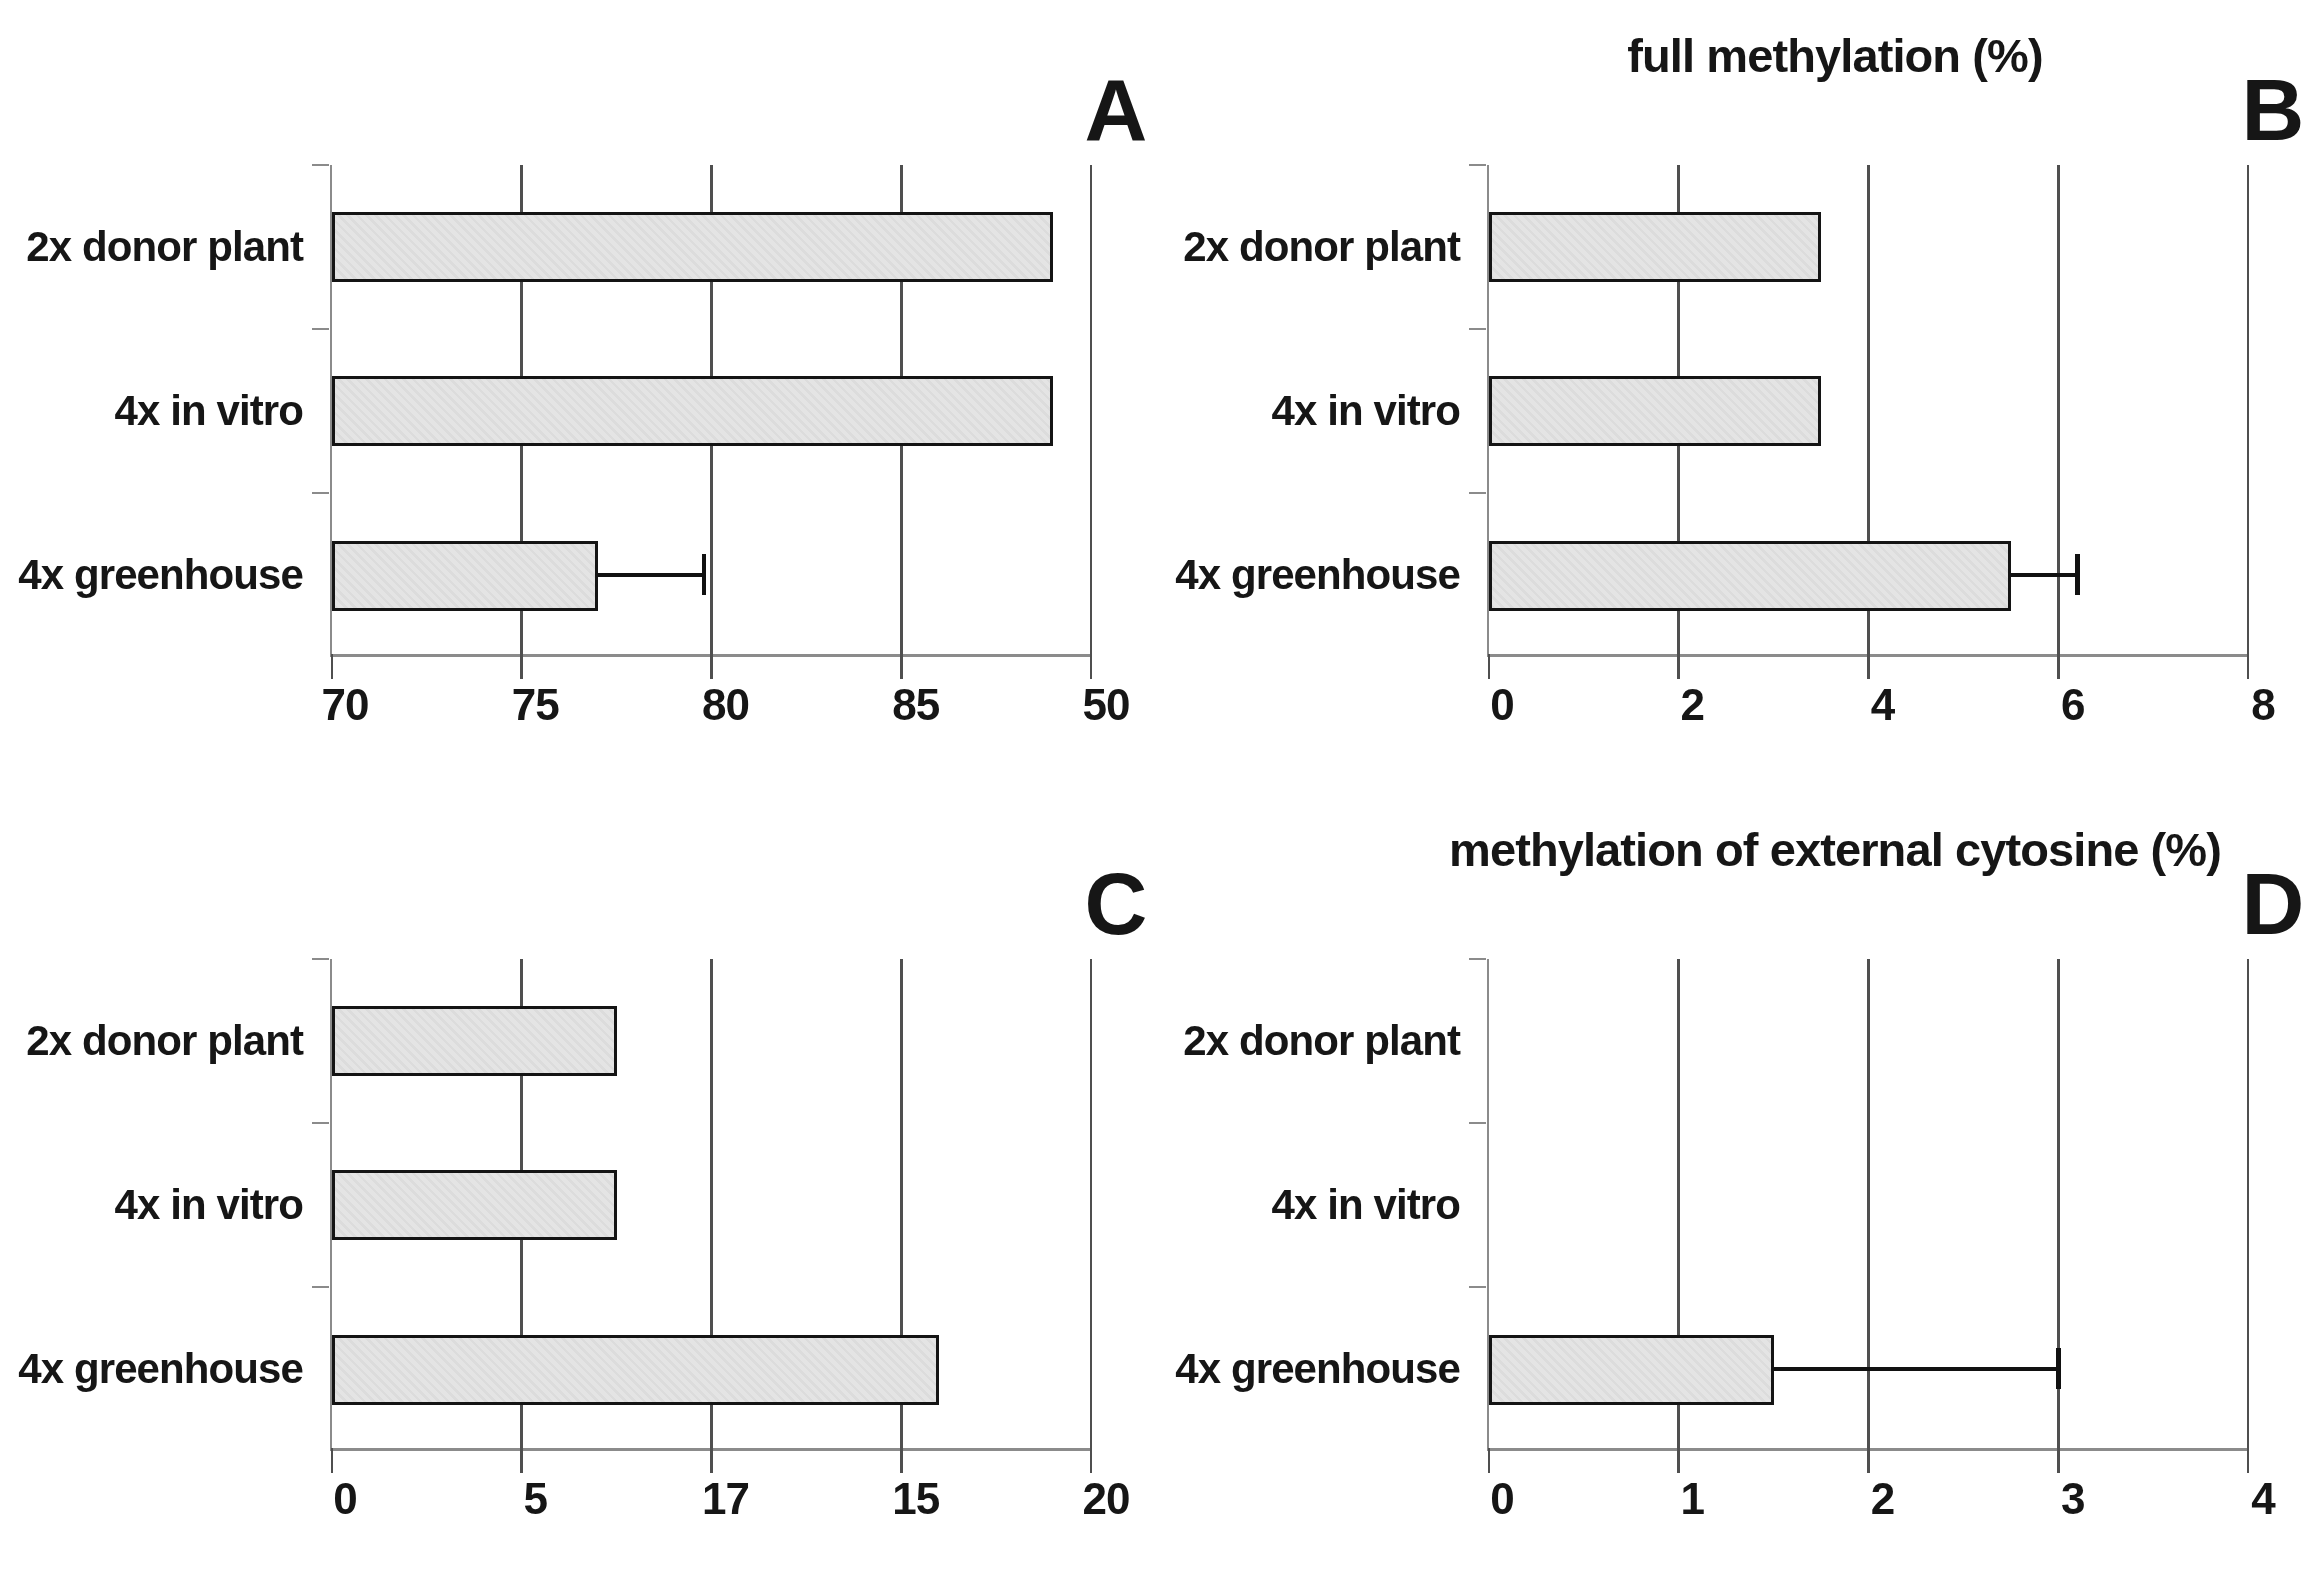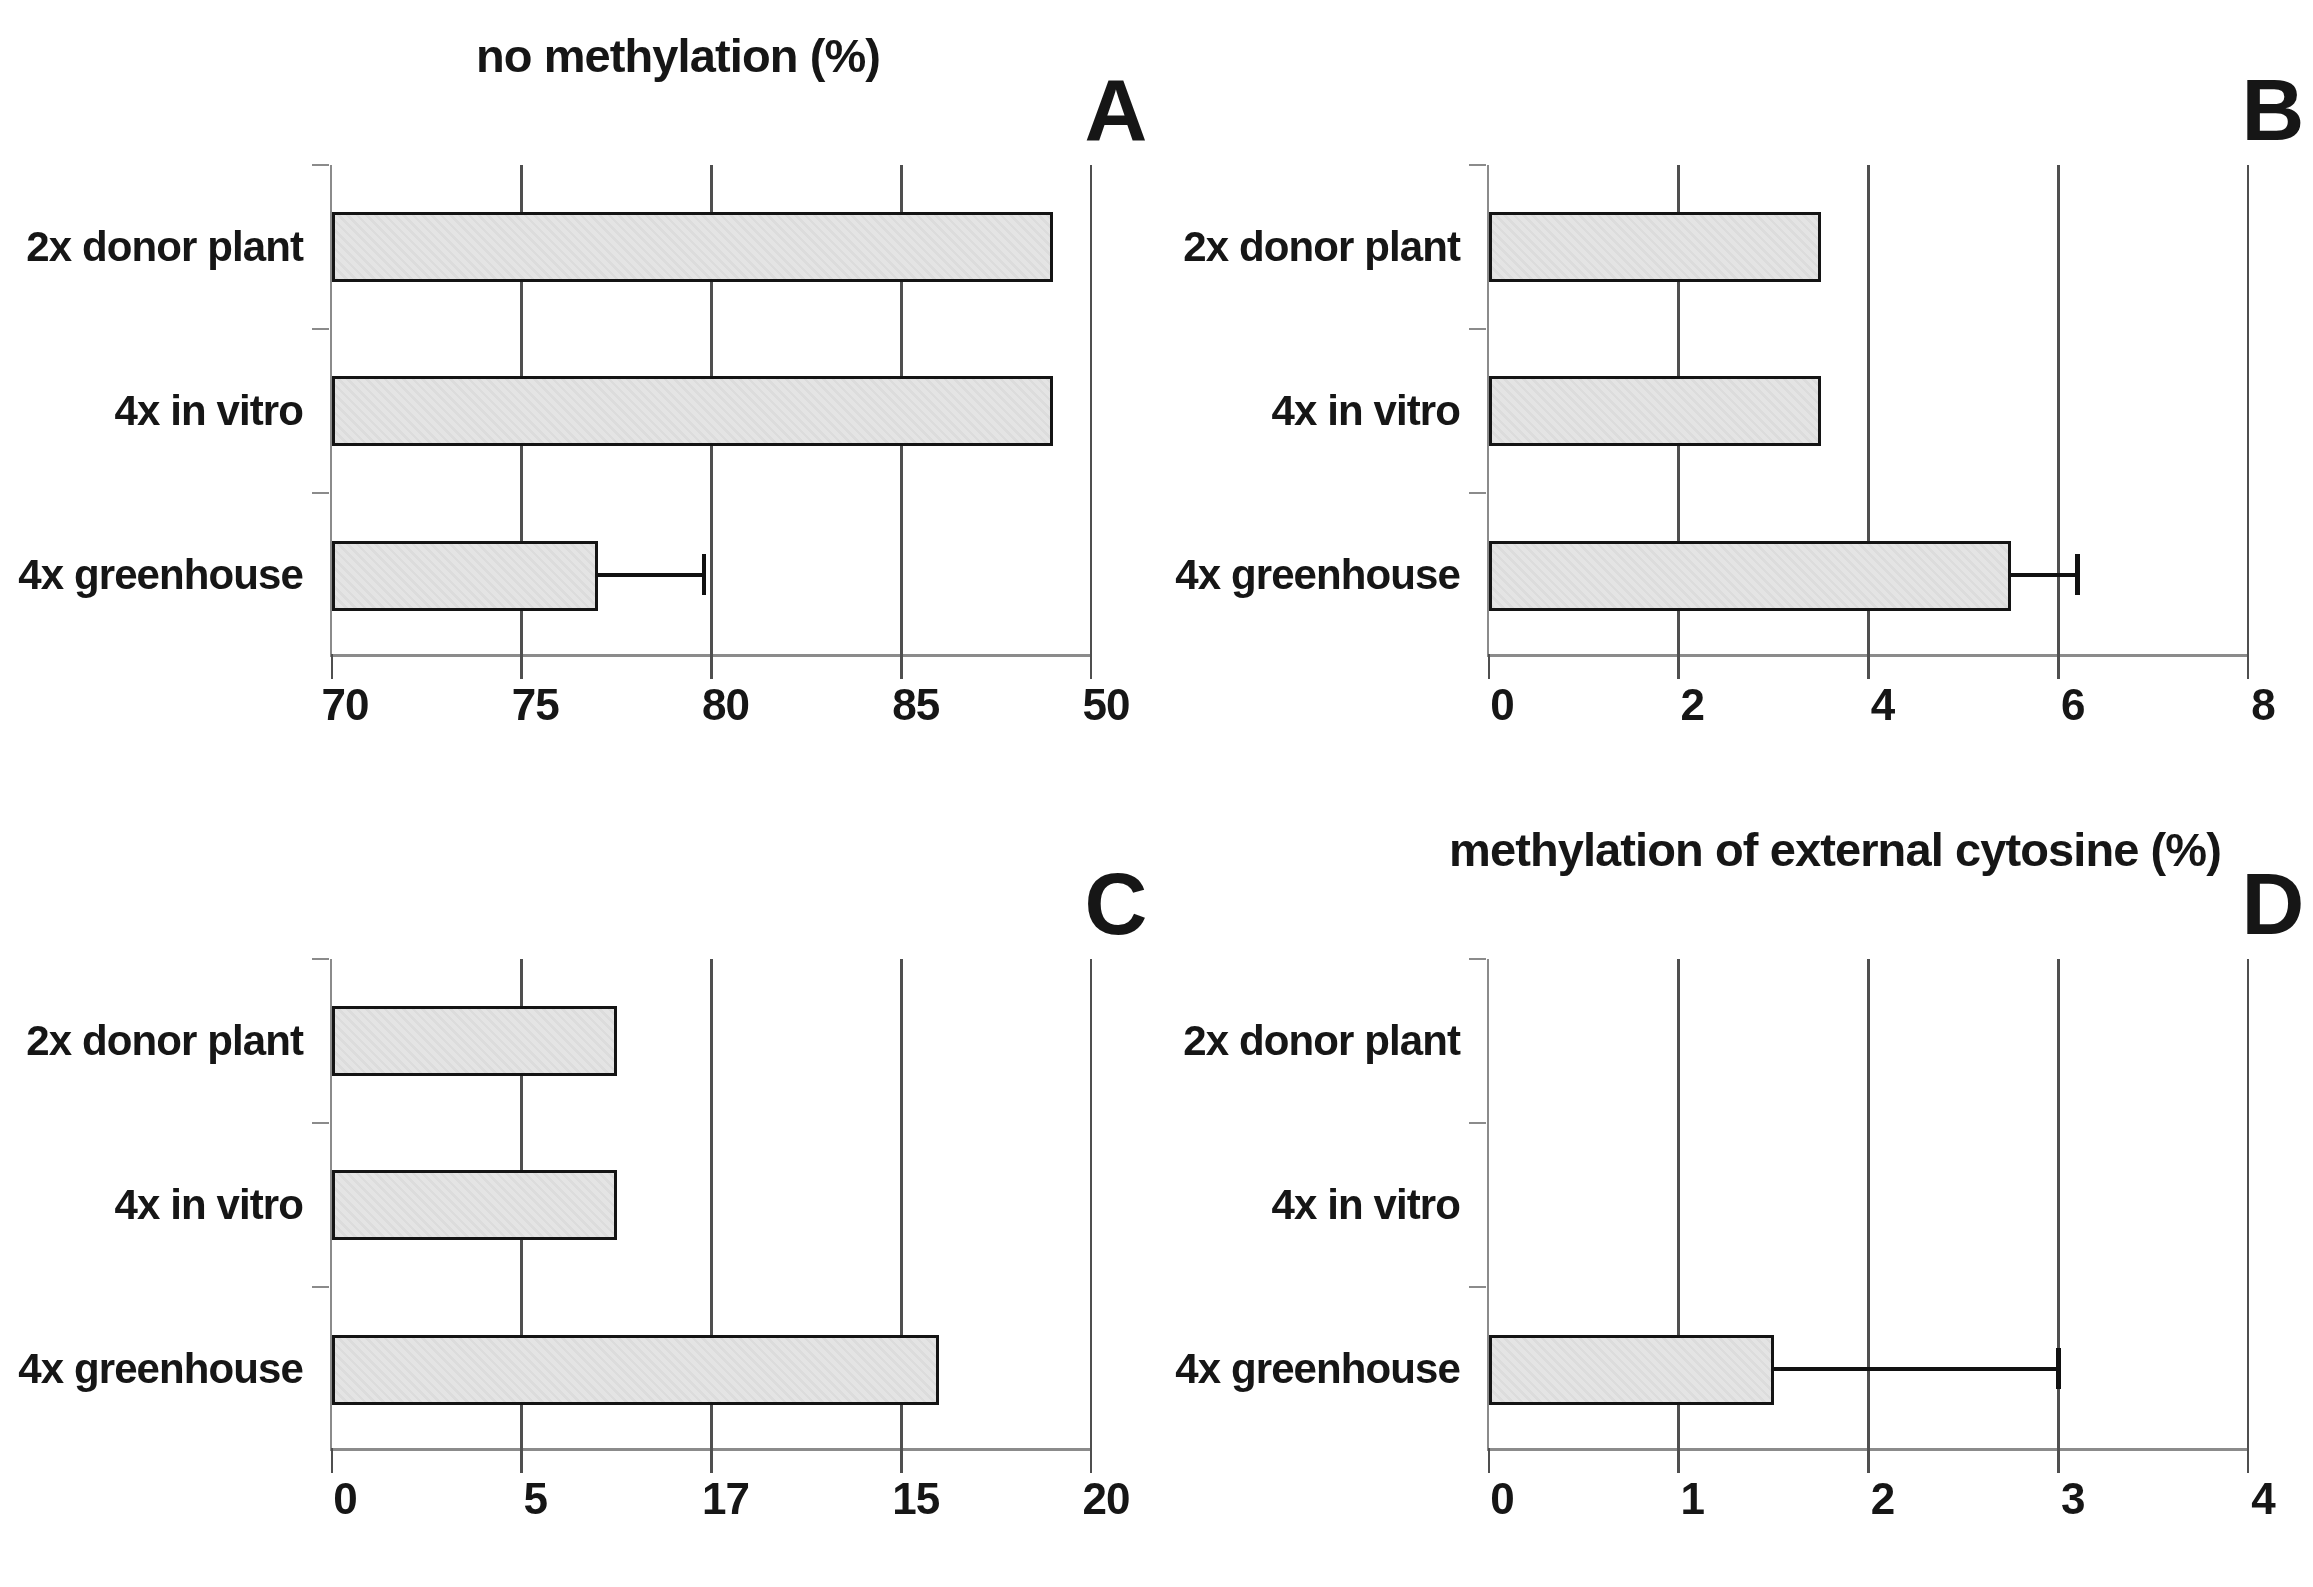--- a/index.html
+++ b/index.html
@@ -58,21 +58,20 @@
   .ylabel{
     position:absolute;left:0;width:100%;height:164px;
     display:flex;align-items:center;justify-content:flex-end;
     font-size:42px;font-weight:bold;letter-spacing:-0.9px;white-space:nowrap;
   }
 </style>
 </head>
 <body>
 
 <section class="panel">
-  <h2 class="title">no methylation (%)</h2>
   <div class="letter">A</div>
   <div class="chart">
       <div class="plot">
         <div class="xtick-mark" style="left: 0%;"></div>
         <div class="gridline" style="left: 25%;"></div>
         <div class="xtick-mark" style="left: 25%;"></div>
         <div class="gridline" style="left: 50%;"></div>
         <div class="xtick-mark" style="left: 50%;"></div>
         <div class="gridline" style="left: 75%;"></div>
         <div class="xtick-mark" style="left: 75%;"></div>
@@ -96,20 +95,21 @@
       </div>
       <div class="ylabels">
         <div class="ylabel" style="top: 0px;">2x donor plant</div>
         <div class="ylabel" style="top: 164px;">4x in vitro</div>
         <div class="ylabel" style="top: 328px;">4x greenhouse</div>
       </div>
     </div>
 </section>
 
 <section class="panel">
+  <h2 class="title">full methylation (%)</h2>
   <div class="letter">B</div>
   <div class="chart">
       <div class="plot">
         <div class="xtick-mark" style="left: 0%;"></div>
         <div class="gridline" style="left: 25%;"></div>
         <div class="xtick-mark" style="left: 25%;"></div>
         <div class="gridline" style="left: 50%;"></div>
         <div class="xtick-mark" style="left: 50%;"></div>
         <div class="gridline" style="left: 75%;"></div>
         <div class="xtick-mark" style="left: 75%;"></div>

